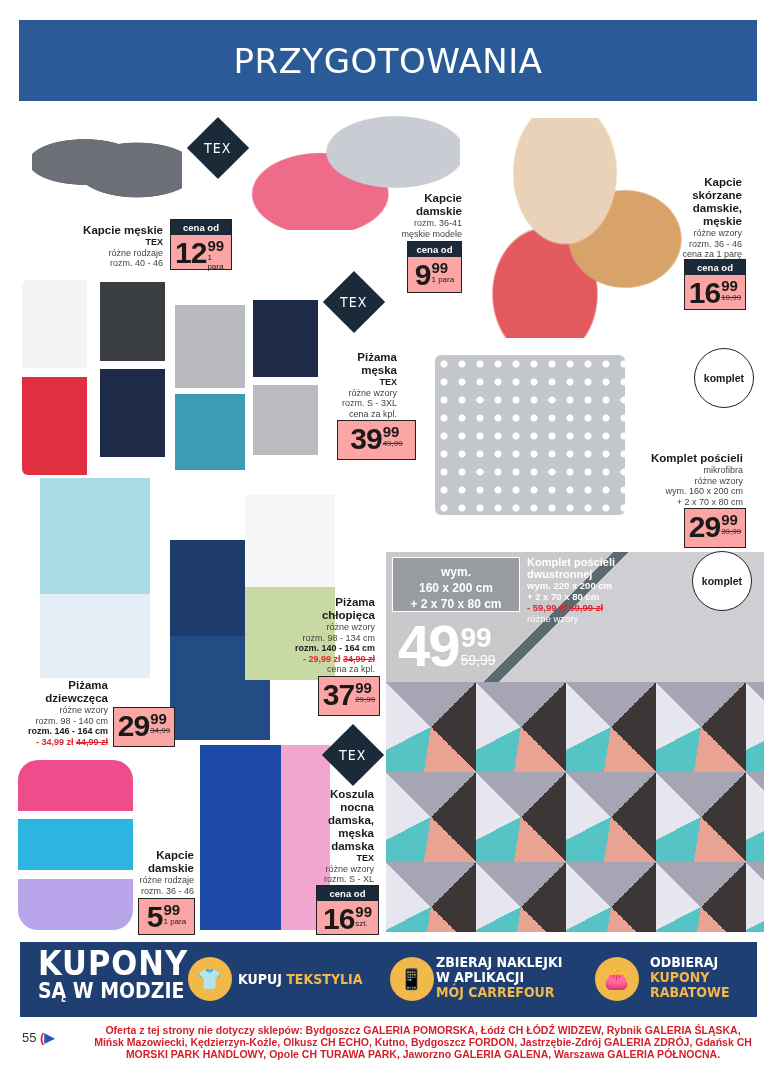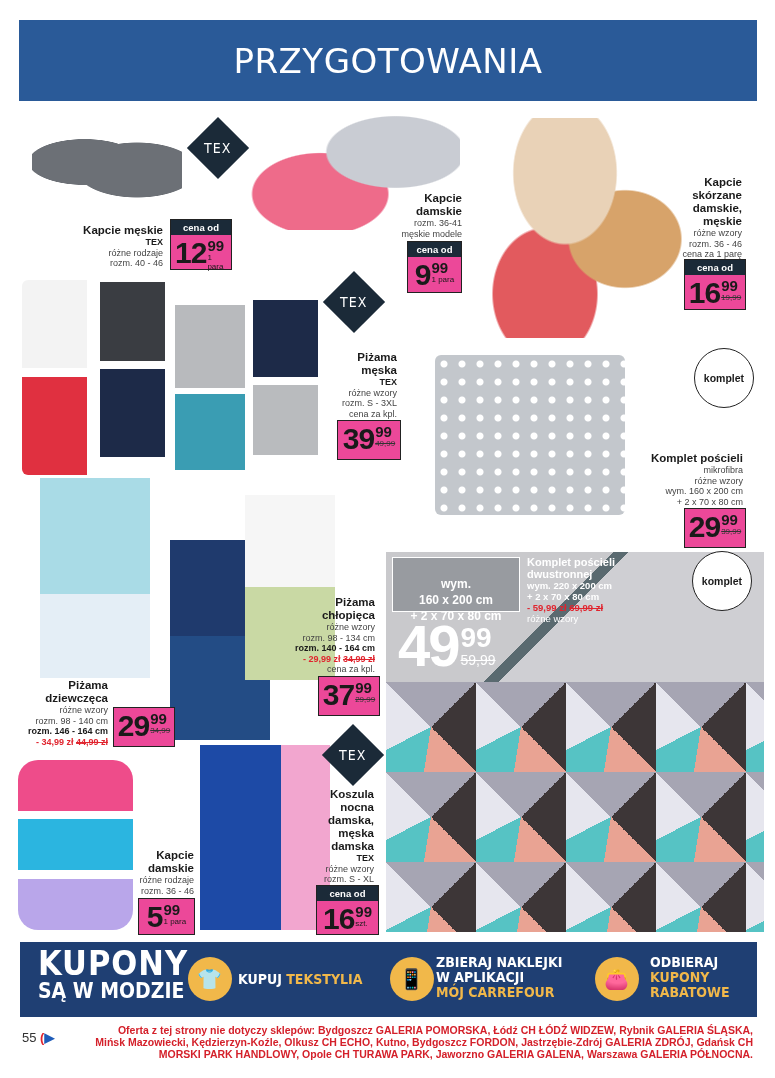--- a/index.html
+++ b/index.html
@@ -8,36 +8,36 @@
 .banner{left:19px;top:20px;width:738px;height:81px;background:#2a5a98;display:flex;align-items:center;justify-content:center}
 .banner-main{color:#fff;font-weight:normal;font-size:34px;letter-spacing:0.5px;font-family:"DejaVu Sans",sans-serif}
 .banner-script{color:#9aaed0;font-family:"DejaVu Serif",serif;font-style:italic;font-size:42px;margin-left:18px}
 .tex{width:44px;height:44px;background:#1b2a38;transform:rotate(45deg);display:flex;align-items:center;justify-content:center}
 .tex span{transform:rotate(-45deg);color:#fff;font-size:14px;font-family:"DejaVu Sans Condensed","DejaVu Sans",sans-serif;letter-spacing:1px}
 .desc{text-align:right;font-size:9px;line-height:10.5px;color:#444}
 .desc .t{font-weight:bold;font-size:11.5px;line-height:13px;color:#1a1a1a}
 .desc .b{font-weight:bold;color:#1a1a1a}
 .desc .red{color:#e0242e;font-weight:bold}
 .desc .red s{color:#e0242e}
-.pbox{border:1.5px solid #222;background:#ec4899}
+.pbox{border:1.5px solid #222;background:#fca5a5}
 .pbox .hdr{background:#1b2a38;color:#fff;font-size:9.5px;text-align:center;font-weight:bold;height:15px;line-height:15px}
 .price{display:flex;align-items:flex-start;justify-content:center;padding:3px 4px 2px}
 .price .big{font-weight:bold;font-size:30px;line-height:30px;letter-spacing:-1px}
 .price .right{display:flex;flex-direction:column;margin-left:1px}
 .price .cents{font-weight:bold;font-size:15px;line-height:15px}
 .price .unit{font-size:8px;line-height:9px}
 .price .old{font-size:8px;line-height:9px;text-decoration:line-through;color:#333}
 .komplet{width:60px;height:60px;border:1.5px solid #222;border-radius:50%;display:flex;align-items:center;justify-content:center;font-size:10.5px;font-weight:bold;background:#fff}
 .img{border-radius:6px}
 .footer-band{left:20px;top:942px;width:737px;height:75px;background:#1f3f73}
 .kup{color:#fff;font-weight:bold;font-family:"DejaVu Sans Condensed","DejaVu Sans",sans-serif}
 .circle{width:44px;height:44px;border-radius:50%;background:#f1b84a;display:flex;align-items:center;justify-content:center;color:#1f3f73;font-size:20px}
 .ft{color:#fff;font-weight:bold;font-size:14px;line-height:15px;font-family:"DejaVu Sans Condensed","DejaVu Sans",sans-serif}
 .yel{color:#f1b84a}
-.disc{right:22px;top:1024px;width:660px;text-align:right;color:#d4202a;font-size:10.5px;line-height:12px;font-weight:bold}
+.disc{right:22px;top:1024px;width:660px;text-align:center;color:#d4202a;font-size:10.5px;line-height:12px;font-weight:bold}
 .pagenum{left:22px;top:1030px;font-size:13px;color:#333}
 </style>
 </head>
 <body>
 
 <div class="abs banner">
   <span class="banner-main">PRZYGOTOWANIA</span>
 </div>
 
 <div class="abs img" style="left:32px;top:122px;width:150px;height:80px;background:radial-gradient(ellipse at 35% 50%,#6c7076 0 40%,transparent 41%),radial-gradient(ellipse at 70% 60%,#6c7076 0 40%,transparent 41%)"></div>
@@ -119,21 +119,21 @@
     </div>
 </div>
 
 <div class="abs desc" style="left:330px;top:351px;width:67px">
   <div class="t">Piżama męska</div>
   <div class="b">TEX</div>
   <div>różne wzory</div>
   <div>rozm. S - 3XL</div>
   <div>cena za kpl.</div>
 </div>
-<div class="abs pbox" style="left:337px;top:420px;width:64px;height:40px">
+<div class="abs pbox" style="left:337px;top:420px;width:79px;height:40px">
   <div class="price">
       <span class="big">39</span>
       <span class="right">
         <span class="cents">99</span>
         <span class="old">49,99</span>
       </span>
     </div>
 </div>
 
 <div class="abs komplet" style="left:694px;top:348px">
@@ -150,21 +150,21 @@
 <div class="abs pbox" style="left:684px;top:508px;width:62px;height:40px">
   <div class="price">
       <span class="big">29</span>
       <span class="right">
         <span class="cents">99</span>
         <span class="old">39,99</span>
       </span>
     </div>
 </div>
 
-<div class="abs" style="left:392px;top:557px;width:128px;height:55px;border:1.5px solid #fff;background:rgba(120,125,130,0.6);color:#fff;text-align:center;font-size:12px;line-height:16px;font-weight:bold;padding-top:18px">
+<div class="abs" style="left:392px;top:557px;width:128px;height:55px;border:1.5px solid #fff;background:rgba(120,125,130,0.6);color:#fff;text-align:center;font-size:12px;line-height:16px;font-weight:bold;padding-top:6px">
   <div>wym.</div>
   <div>160 x 200 cm</div>
   <div>+ 2 x 70 x 80 cm</div>
 </div>
 <div class="abs" style="left:527px;top:556px;width:130px;color:#fff;font-size:9.5px;line-height:11px">
   <div style="font-weight:bold;font-size:11px;line-height:12px">Komplet pościeli dwustronnej</div>
   <div style="font-weight:bold">wym. 220 x 200 cm</div>
   <div style="font-weight:bold">+ 2 x 70 x 80 cm</div>
   <div><span style="color:#e0242e;font-weight:bold">- 59,99 zł</span> <s style="color:#e0242e;font-weight:bold">69,99 zł</s></div>
   <div>różne wzory</div>

